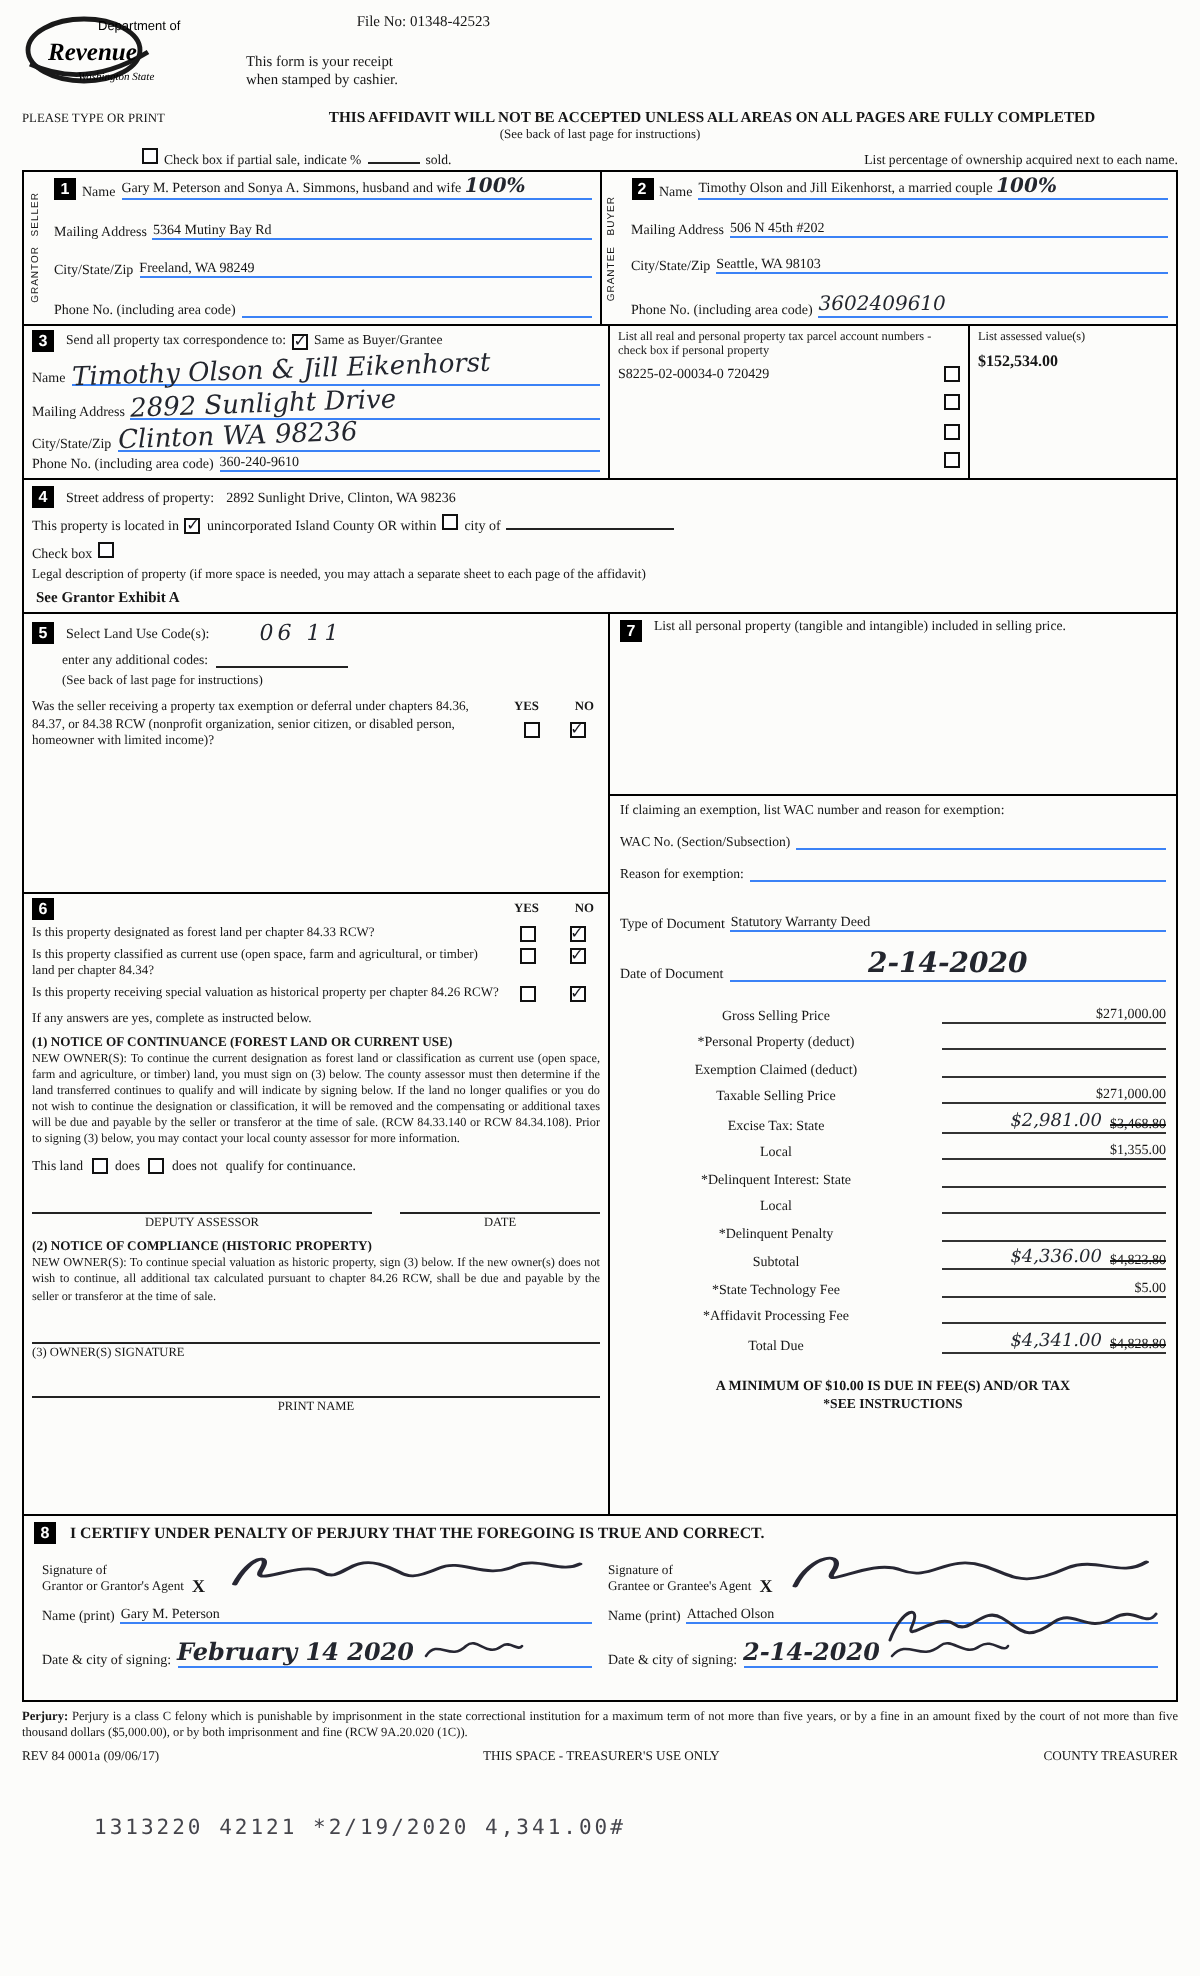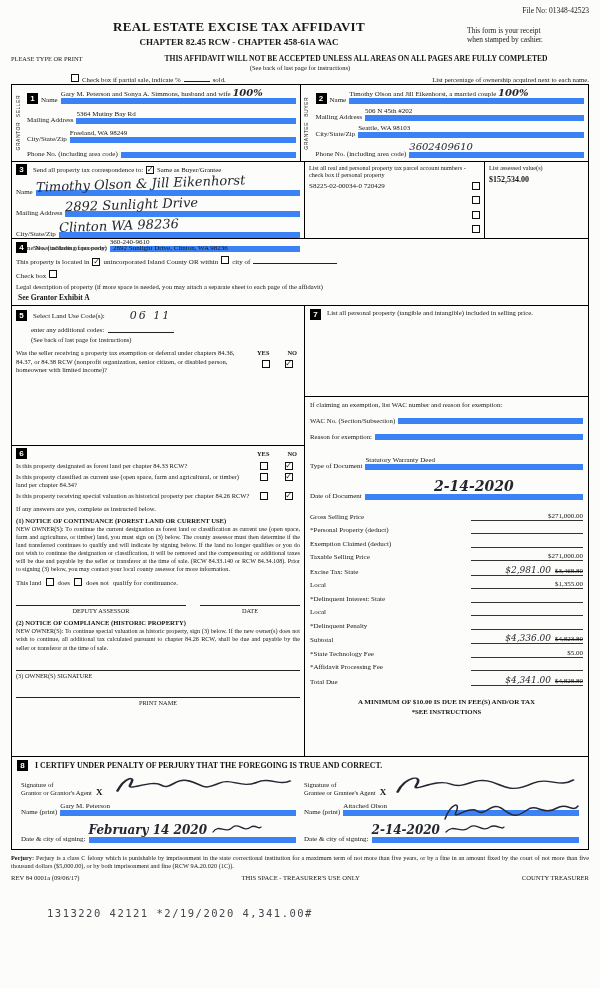--- a/index.html
+++ b/index.html
@@ -21,21 +21,21 @@
 .partial-row{display:flex;align-items:baseline;gap:3px;font-size:6.8px;margin:3px 0 2px;padding-left:60px}
 .own-note{margin-left:auto}
 .mini-blank{display:inline-block;width:26px;border-bottom:1px solid #222;height:7px}
 
 .cb{display:inline-flex;width:8px;height:8px;border:1px solid #111;align-items:center;justify-content:center;vertical-align:-1px;flex:0 0 auto;background:#fff}
 .ck{font-size:8px;line-height:1;font-family:"DejaVu Sans",sans-serif;color:#15151d}
 .badge{display:inline-block;min-width:11px;height:11px;background:#000;color:#fff;font-size:8px;font-weight:bold;text-align:center;line-height:11px;margin-right:3px;flex:0 0 auto;font-family:"Liberation Sans",sans-serif}
 .box{border:1px solid #000;margin-top:-1px;background:#fcfcfa}
 .frow{display:flex;align-items:flex-end;font-size:7px;min-width:0}
 .lbl{white-space:nowrap;margin-right:3px}
-.fval{flex:1;border-bottom:6px solid #3b82f6;min-height:9px;min-width:0}
+.fval{flex:1;border-bottom:1px solid #3b82f6;min-height:9px;min-width:0}
 .typed{font-size:7px}
 .hw{font-family:"DejaVu Serif",serif;font-style:italic;color:#23262e}
 .hw-pct{font-size:10px;font-weight:bold}
 .hw-big{font-size:13px;display:inline-block;transform:rotate(-2deg) translateY(1px);white-space:nowrap}
 .hw-mid{font-size:10px}
 .hw-date{font-size:12px;font-weight:bold;white-space:nowrap}
 
 .parties{display:flex;height:78px}
 .party{flex:1;display:flex;min-width:0}
 .bleft{border-left:1px solid #000}
@@ -91,21 +91,21 @@
 .siglbl{font-size:6.3px;margin-top:1px}
 .center{text-align:center}
 
 .sec7{min-height:90px;padding:3px 5px;display:flex;gap:3px;font-size:6.8px;align-items:flex-start}
 .exem{border-top:1px solid #000;padding:4px 5px 6px;font-size:6.8px}
 .exrow{display:flex;align-items:flex-end;font-size:6.8px;margin-top:7px}
 .docs{padding:2px 5px}
 .docrow{display:flex;align-items:flex-end;font-size:7px;margin-top:8px}
 .ptable{padding:0 5px;margin-top:5px}
 .prow{display:flex;align-items:flex-end;margin-top:3.5px;font-size:7px}
-.plabel{flex:1;text-align:left;padding-right:5px;white-space:nowrap}
+.plabel{flex:1;text-align:center;padding-right:5px;white-space:nowrap}
 .pcell{width:112px;border-bottom:1px solid #333;display:flex;justify-content:flex-end;align-items:flex-end;gap:4px;min-height:10px}
 .phw{font-size:9px;white-space:nowrap}
 .pstruck{text-decoration:line-through;white-space:nowrap}
 .pval{white-space:nowrap}
 .minnote{font-size:7px;font-weight:bold;text-align:center;margin-top:12px}
 .minnote2{font-size:6.8px;font-weight:bold;text-align:center;margin-top:2px}
 
 .sec8{height:94px;padding:3px 5px}
 .certrow{display:flex;align-items:center;gap:4px}
 .cert{flex:1;text-align:left;font-size:7.9px;font-weight:bold}
@@ -124,23 +124,28 @@
 .frow3{display:flex;font-size:6.6px;margin-top:4px;align-items:baseline}
 .frow3 .c{flex:1;text-align:center}
 .stamp{margin:26px 0 0 36px;font-family:"DejaVu Sans Mono",monospace;font-size:10.5px;letter-spacing:1.5px;color:#45454c}
 </style>
 </head>
 <body>
 
 <div class="page">
 
   <div class="hdr">
-    <div class="hdr-mid">
-      <div class="title">REAL ESTATE EXCISE TAX AFFIDAVIT</div>
-      <div class="subtitle">CHAPTER 82.45 RCW - CHAPTER 458-61A WAC</div>
+    <div class="logo">
+      <svg width="110" height="44" viewBox="0 0 110 44">
+        <ellipse cx="31" cy="19" rx="28" ry="15.5" fill="none" stroke="#1a1a1a" stroke-width="2.4"></ellipse>
+        <path d="M4 26 Q 32 39 63 20" fill="none" stroke="#1a1a1a" stroke-width="2.4"></path>
+        <text x="38" y="9" font-size="6.5" font-family="Liberation Sans, sans-serif">Department of</text>
+        <text x="13" y="24" font-size="12.5" font-weight="bold" font-style="italic" font-family="Liberation Serif, serif">Revenue</text>
+        <text x="28" y="34" font-size="5.5" font-style="italic" font-family="Liberation Serif, serif">Washington State</text>
+      </svg>
     </div>
     <div class="hdr-right">
       <div class="file-no">File No: 01348-42523</div>
       <div class="receipt">
         <span>This form is your receipt</span><br>
         <span>when stamped by cashier.</span>
       </div>
     </div>
   </div>
   <div class="warn-row">

